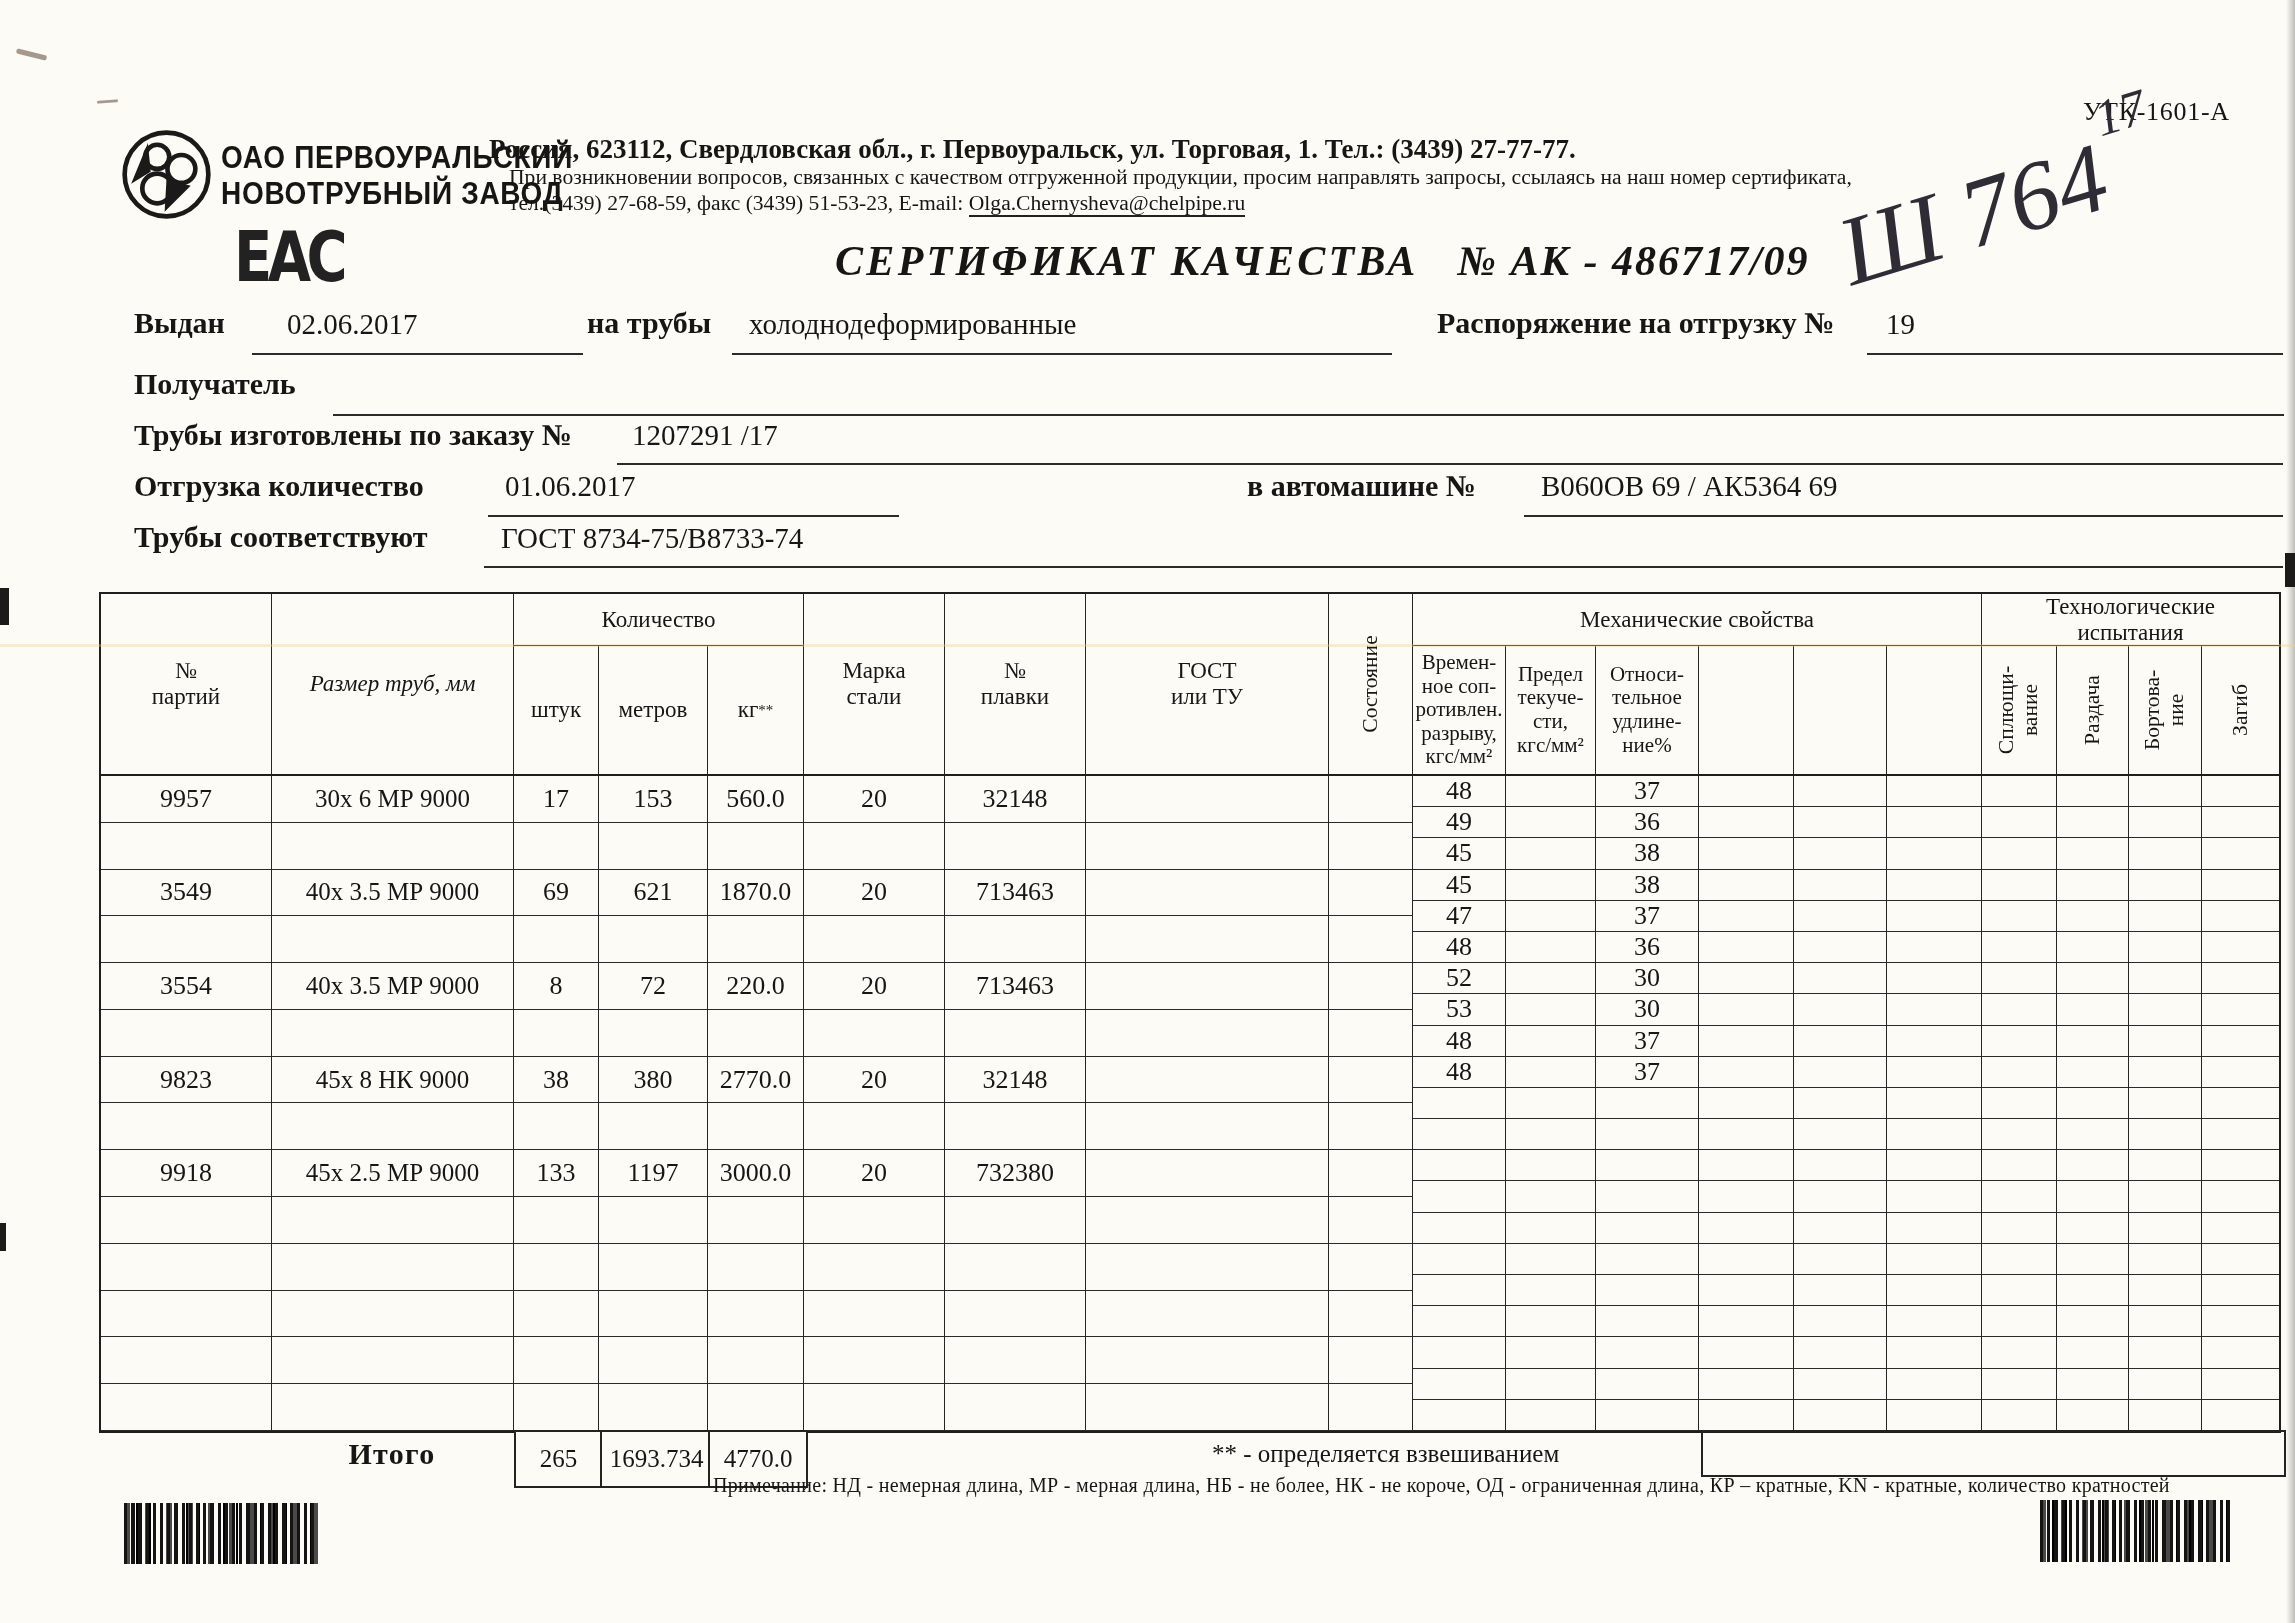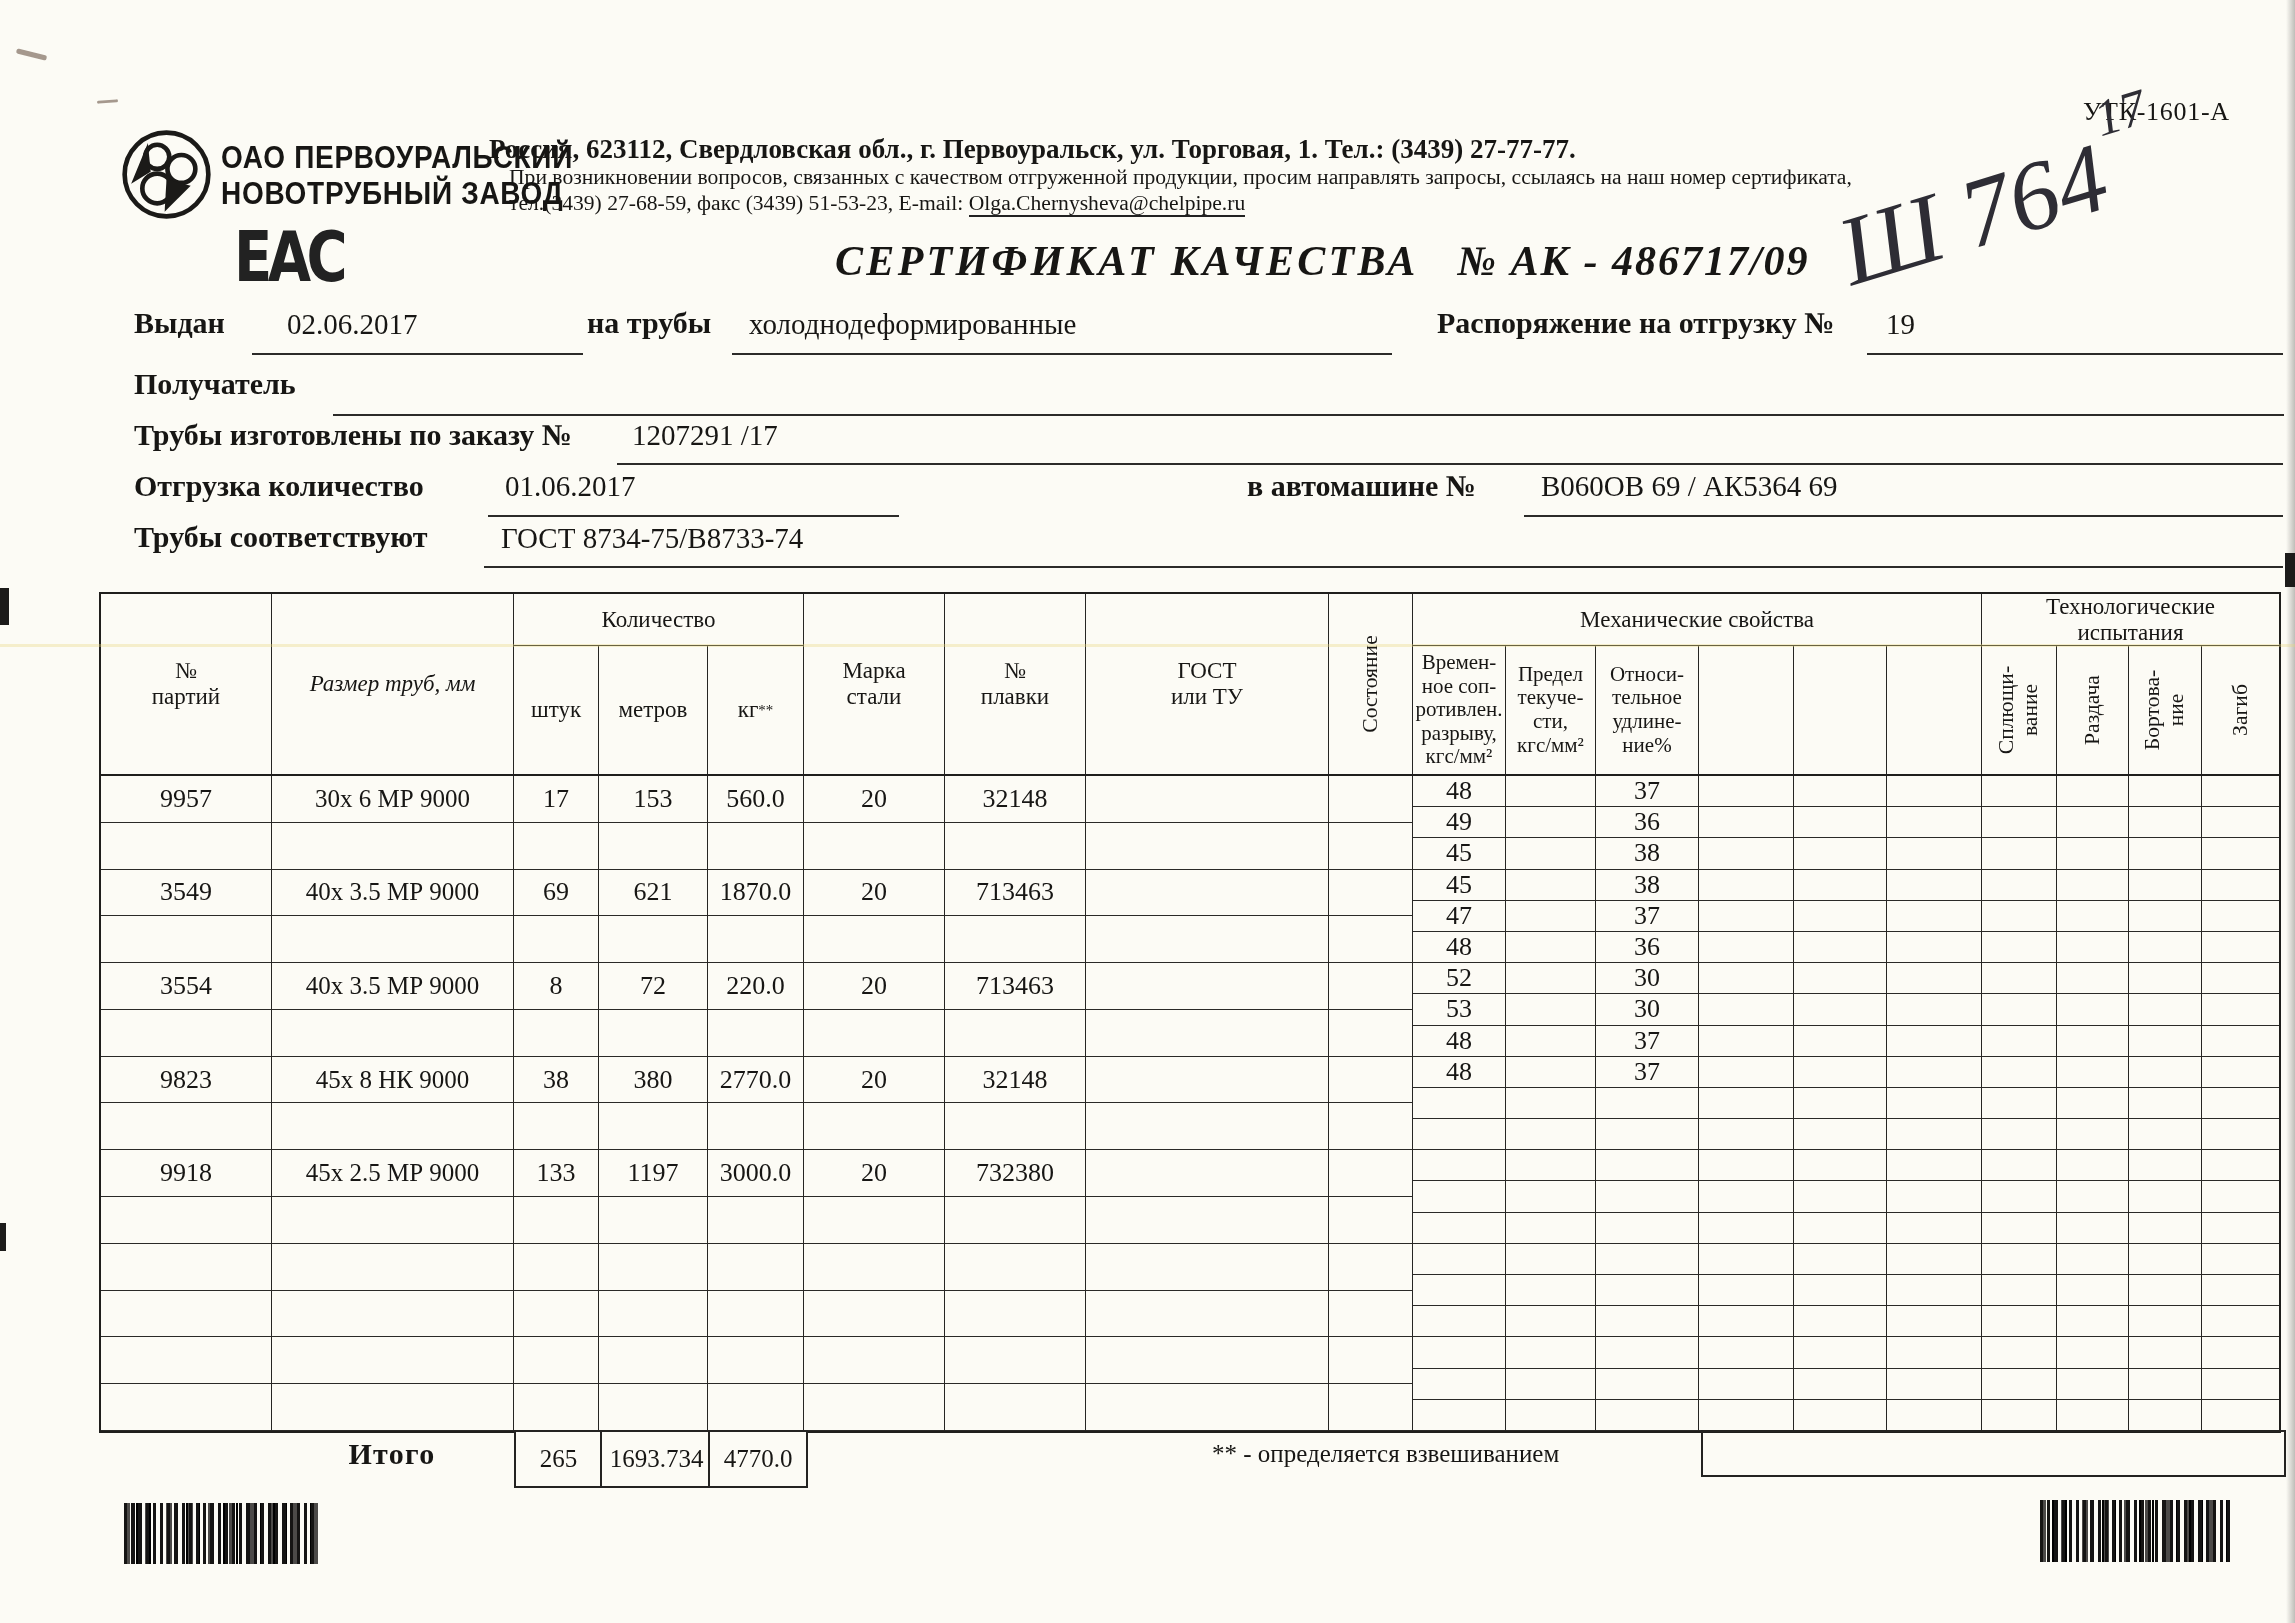--- a/index.html
+++ b/index.html
@@ -505,20 +505,21 @@
         <div class="bc noR" style="grid-area: 41 / 19 / span 2;"></div>
       </div>
   </div>
 
   <div class="totlabel">Итого</div>
   <div class="totbox" id="tot-pieces">265</div>
   <div class="totbox" id="tot-meters">1693.734</div>
   <div class="totbox" id="tot-kg">4770.0</div>
   <div class="weighing">** - определяется взвешиванием</div>
   <div class="stampbox"></div>
+  <div class="note">Примечание: НД - немерная длина, МР - мерная длина, НБ - не более, НК - не короче, ОД - ограниченная длина, КР – кратные, KN - кратные, количество кратностей</div>
 
   <div class="barcode" id="barcode-left"></div>
   <div class="barcode" id="barcode-right"></div>
   <div class="edge-band"></div>
   <div class="scanline"></div>
   <div class="mark" style="left:16.4px;top:52px;width:31px;height:5.2px;transform:rotate(14deg);"></div>
   <div class="mark" style="left:97px;top:100px;width:21px;height:3.3px;transform:rotate(-4deg);"></div>
   <div class="nub" style="left:0;top:588px;width:8.5px;height:37px;"></div>
   <div class="nub" style="left:0;top:1223px;width:5.9px;height:27.5px;"></div>
   <div class="nub" style="left:2285px;top:553px;width:10.5px;height:34px;"></div>

